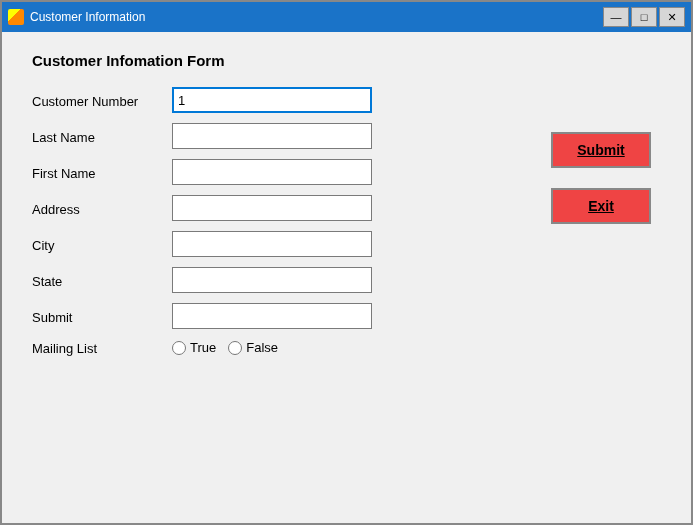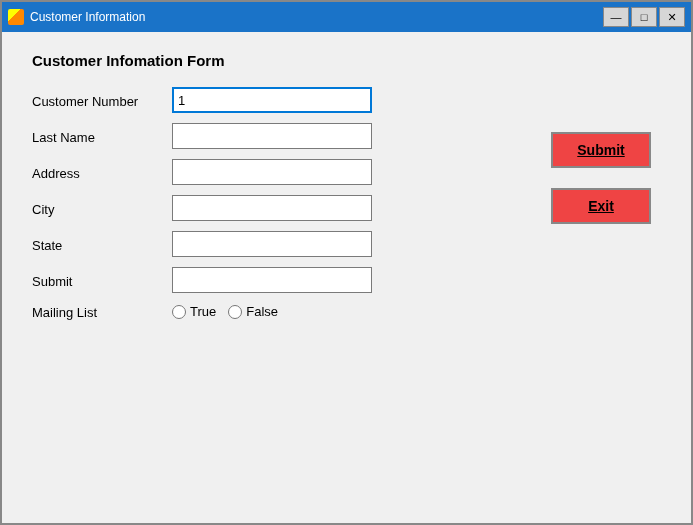--- a/index.html
+++ b/index.html
@@ -206,20 +206,24 @@
       <div class="form-row">
         <label class="form-label">Customer Number</label>
         <input class="form-input active" type="text" value="1" style="">
       </div>
 
       <div class="form-row">
         <label class="form-label">Last Name</label>
         <input class="form-input" type="text" value="" style="">
       </div>
 
+      <div class="form-row">
+        <label class="form-label">First Name</label>
+        <input class="form-input" type="text" value="" style="">
+      </div>
 
       <div class="form-row">
         <label class="form-label">Address</label>
         <input class="form-input" type="text" value="" style="">
       </div>
 
       <div class="form-row">
         <label class="form-label">City</label>
         <input class="form-input" type="text" value="" style="">
       </div>

